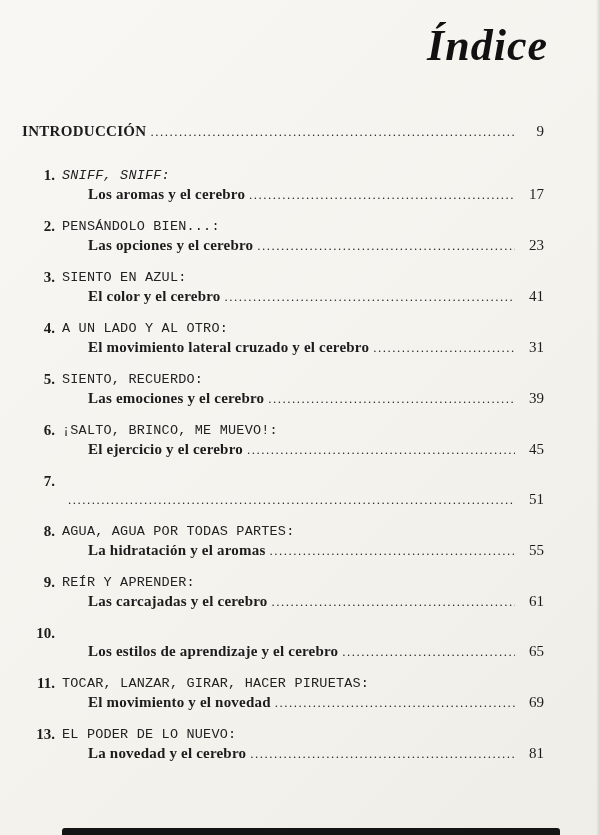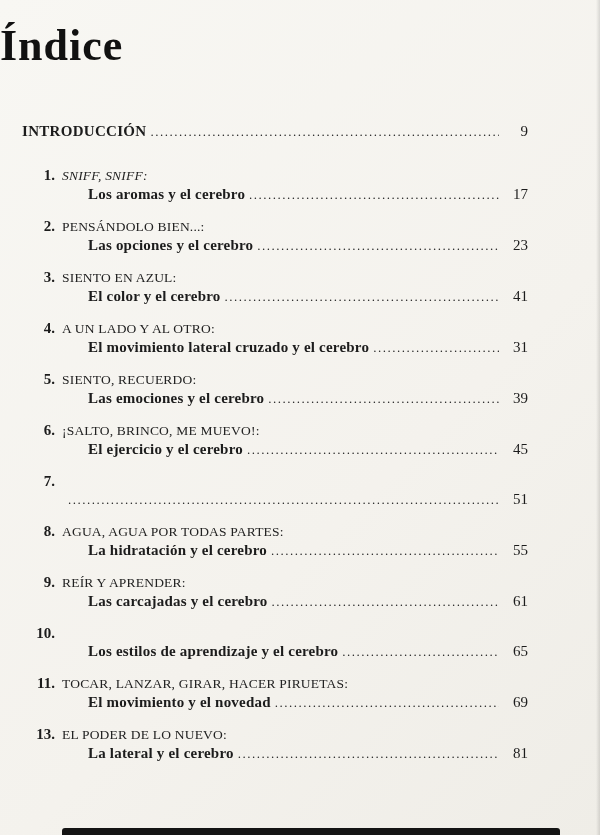--- a/index.html
+++ b/index.html
@@ -10,30 +10,32 @@
     color:#1c1c1c;
     overflow:hidden;
   }
   .sheet {
     position:relative;
     width:600px; height:835px;
     background:linear-gradient(135deg,#f8f7f3 0%, #f4f2ed 60%, #efede7 100%);
     box-sizing:border-box;
   }
   .page-title {
+    text-align:right;
     padding:20px 52px 0 0;
     font-family:"Liberation Serif", serif;
     font-weight:bold;
     font-size:44px;
     letter-spacing:1px;
     color:#111;
+    font-style:italic;
   }
   .content {
     box-sizing:border-box;
-    padding:52px 72px 0 22px;
+    padding:52px 56px 0 22px;
   }
   .row {
     display:flex;
     align-items:baseline;
   }
   .leader {
     flex:1;
     overflow:hidden;
     white-space:nowrap;
     margin:0 5px 0 4px;
@@ -68,21 +70,21 @@
     width:40px;
     box-sizing:border-box;
     text-align:right;
     padding-right:7px;
     font-family:"Liberation Serif", serif;
     font-weight:bold;
     font-size:15px;
     flex:0 0 auto;
   }
   .etitle {
-    font-family:Liberation Serif, serif;
+    font-family:Liberation Mono, monospace;
     font-size:13.5px;
     letter-spacing:0.2px;
     color:#222;
     padding-top:1px;
   }
   .etitle.italic { font-style:italic; }
   .l2 {
     padding-left:42px;
     line-height:18px;
   }
@@ -204,21 +206,21 @@
         <span class="pageno">51</span>
       </div>
     </div>
 
     <div class="entry">
       <div class="l1">
         <span class="num">8.</span>
         <span class="etitle">AGUA, AGUA POR TODAS PARTES:</span>
       </div>
       <div class="l2 row">
-        <span class="esub">La hidratación y el cerebro</span>
+        <span class="esub">La hidratación y el aromas</span>
         <span class="leader"></span>
         <span class="pageno">55</span>
       </div>
     </div>
 
     <div class="entry">
       <div class="l1">
         <span class="num">9.</span>
         <span class="etitle">REÍR Y APRENDER:</span>
       </div>
@@ -252,21 +254,21 @@
       </div>
     </div>
 
 
     <div class="entry">
       <div class="l1">
         <span class="num">13.</span>
         <span class="etitle">EL PODER DE LO NUEVO:</span>
       </div>
       <div class="l2 row">
-        <span class="esub">La lateral y el cerebro</span>
+        <span class="esub">La novedad y el cerebro</span>
         <span class="leader"></span>
         <span class="pageno">81</span>
       </div>
     </div>
 
   </div>
 
   <div class="edge-shadow"></div>
   <div class="scan-bar"></div>
 </div>

